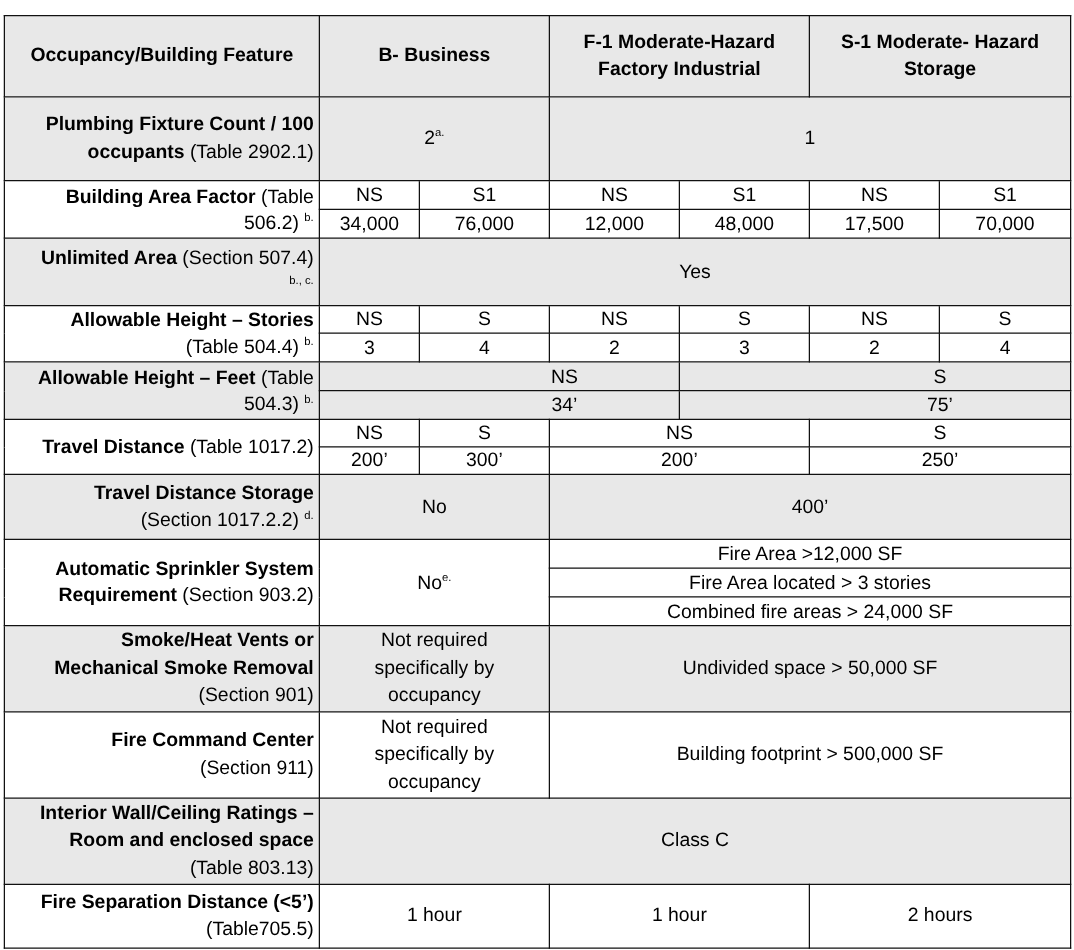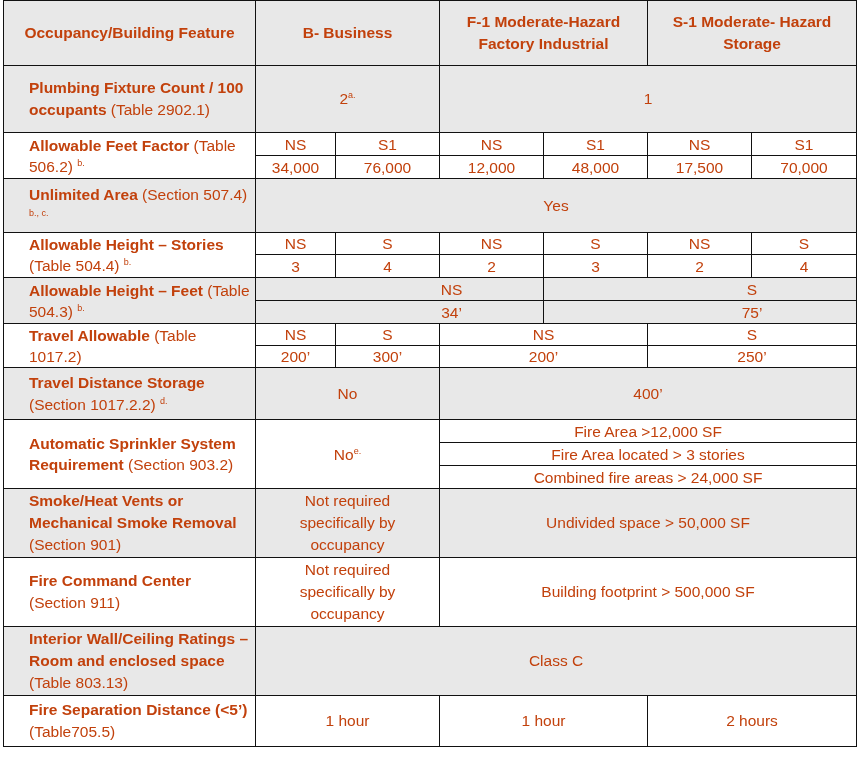--- a/index.html
+++ b/index.html
@@ -1,32 +1,32 @@
 <!DOCTYPE html>
 <html><head>
 <meta charset="utf-8">
 <style>
   html, body { margin: 0; padding: 0; background: #ffffff; }
   body { width: 859px; height: 760px; position: relative; overflow: hidden; }
   table.code-table {
-    position: absolute; left: 3px; top: 0;
+    position: absolute; left: 3px; top: 12px;
     border-collapse: collapse; table-layout: fixed;
     width: 853px;
     font-family: "Liberation Sans", sans-serif;
-    font-size: 15.5px; color: #c2410c; border-radius: 29px;
+    font-size: 15.5px; color: #000000; border-radius: 29px;
   }
   .code-table td {
     border: 1.5px solid #111;
     padding: 0 6px;
     line-height: 22px;
     text-align: center;
     vertical-align: middle;
     overflow: hidden;
   }
-  .code-table td.feat { text-align: left; padding-left: 25px; padding-right: 4px; }
+  .code-table td.feat { text-align: right; padding-left: 15px; padding-right: 4px; }
   .code-table tr.gray td { background: #e8e8e8; }
   .code-table tr.white td { background: #ffffff; }
   .code-table td.hdr { font-weight: bold; }
   b { font-weight: bold; }
   sup { font-size: 9px; vertical-align: 6px; line-height: 0; }
   .code-table tr.sub td { line-height: 21px; }
 </style>
 </head>
 <body>
 
@@ -49,21 +49,21 @@
     <td class="hdr" colspan="2">S-1 Moderate- Hazard Storage</td>
   </tr>
 
   <tr class="gray" style="height:67px">
     <td class="feat"><b>Plumbing Fixture Count / 100 occupants</b><span> (Table 2902.1)</span></td>
     <td colspan="2"><span>2</span><sup>a.</sup></td>
     <td colspan="4">1</td>
   </tr>
 
   <tr class="white sub" style="height:23px">
-    <td class="feat" rowspan="2"><b>Allowable Feet Factor</b><span> (Table 506.2)</span> <sup>b.</sup></td>
+    <td class="feat" rowspan="2"><b>Building Area Factor</b><span> (Table 506.2)</span> <sup>b.</sup></td>
     <td>NS</td>
     <td>S1</td>
     <td>NS</td>
     <td>S1</td>
     <td>NS</td>
     <td>S1</td>
   </tr>
   <tr class="white sub" style="height:23px">
     <td>34,000</td>
     <td>76,000</td>
@@ -100,21 +100,21 @@
     <td class="feat" rowspan="2"><b>Allowable Height – Feet</b><span> (Table 504.3)</span> <sup>b.</sup></td>
     <td colspan="3" style="border-right:1.5px solid #111"><span style="position:relative;left:52px">NS</span></td>
     <td colspan="3"><span style="position:relative;left:52px">S</span></td>
   </tr>
   <tr class="gray sub" style="height:23px">
     <td colspan="3" style="border-right:1.5px solid #111"><span style="position:relative;left:52px">34’</span></td>
     <td colspan="3"><span style="position:relative;left:52px">75’</span></td>
   </tr>
 
   <tr class="white sub" style="height:22px">
-    <td class="feat" rowspan="2"><b>Travel Allowable</b><span> (Table 1017.2)</span></td>
+    <td class="feat" rowspan="2"><b>Travel Distance</b><span> (Table 1017.2)</span></td>
     <td>NS</td>
     <td>S</td>
     <td colspan="2">NS</td>
     <td colspan="2">S</td>
   </tr>
   <tr class="white sub" style="height:22px">
     <td>200’</td>
     <td>300’</td>
     <td colspan="2">200’</td>
     <td colspan="2">250’</td>

